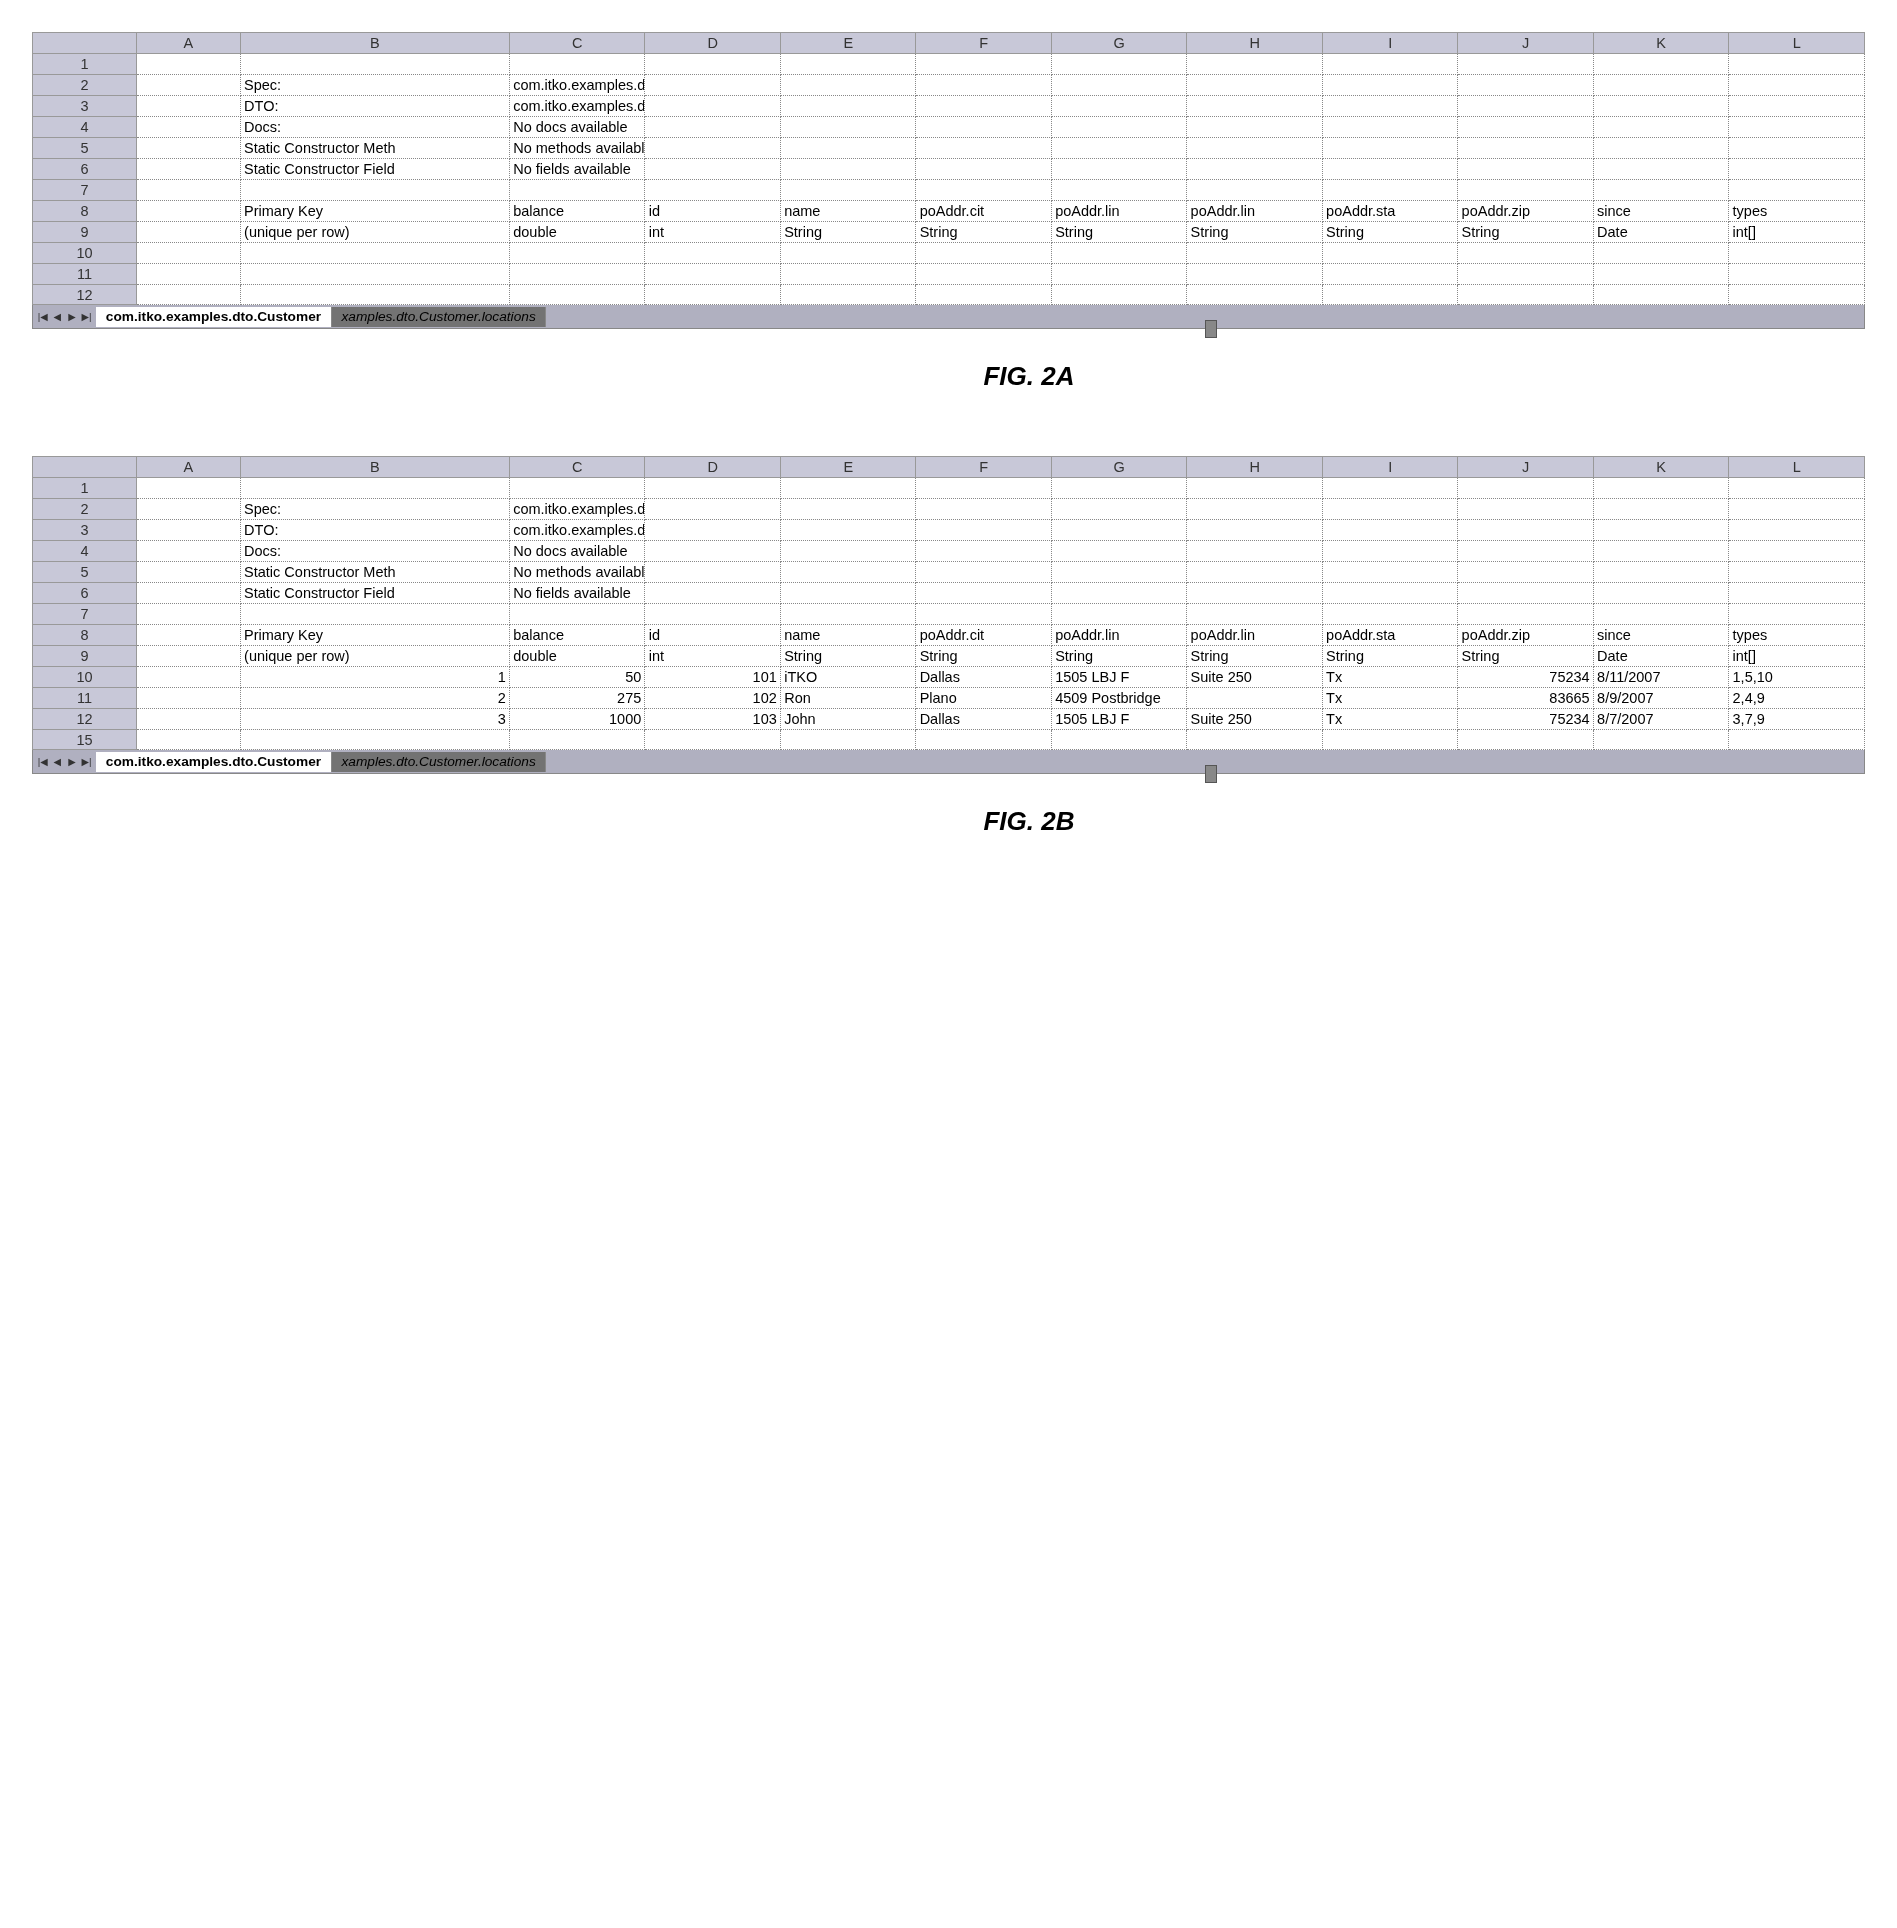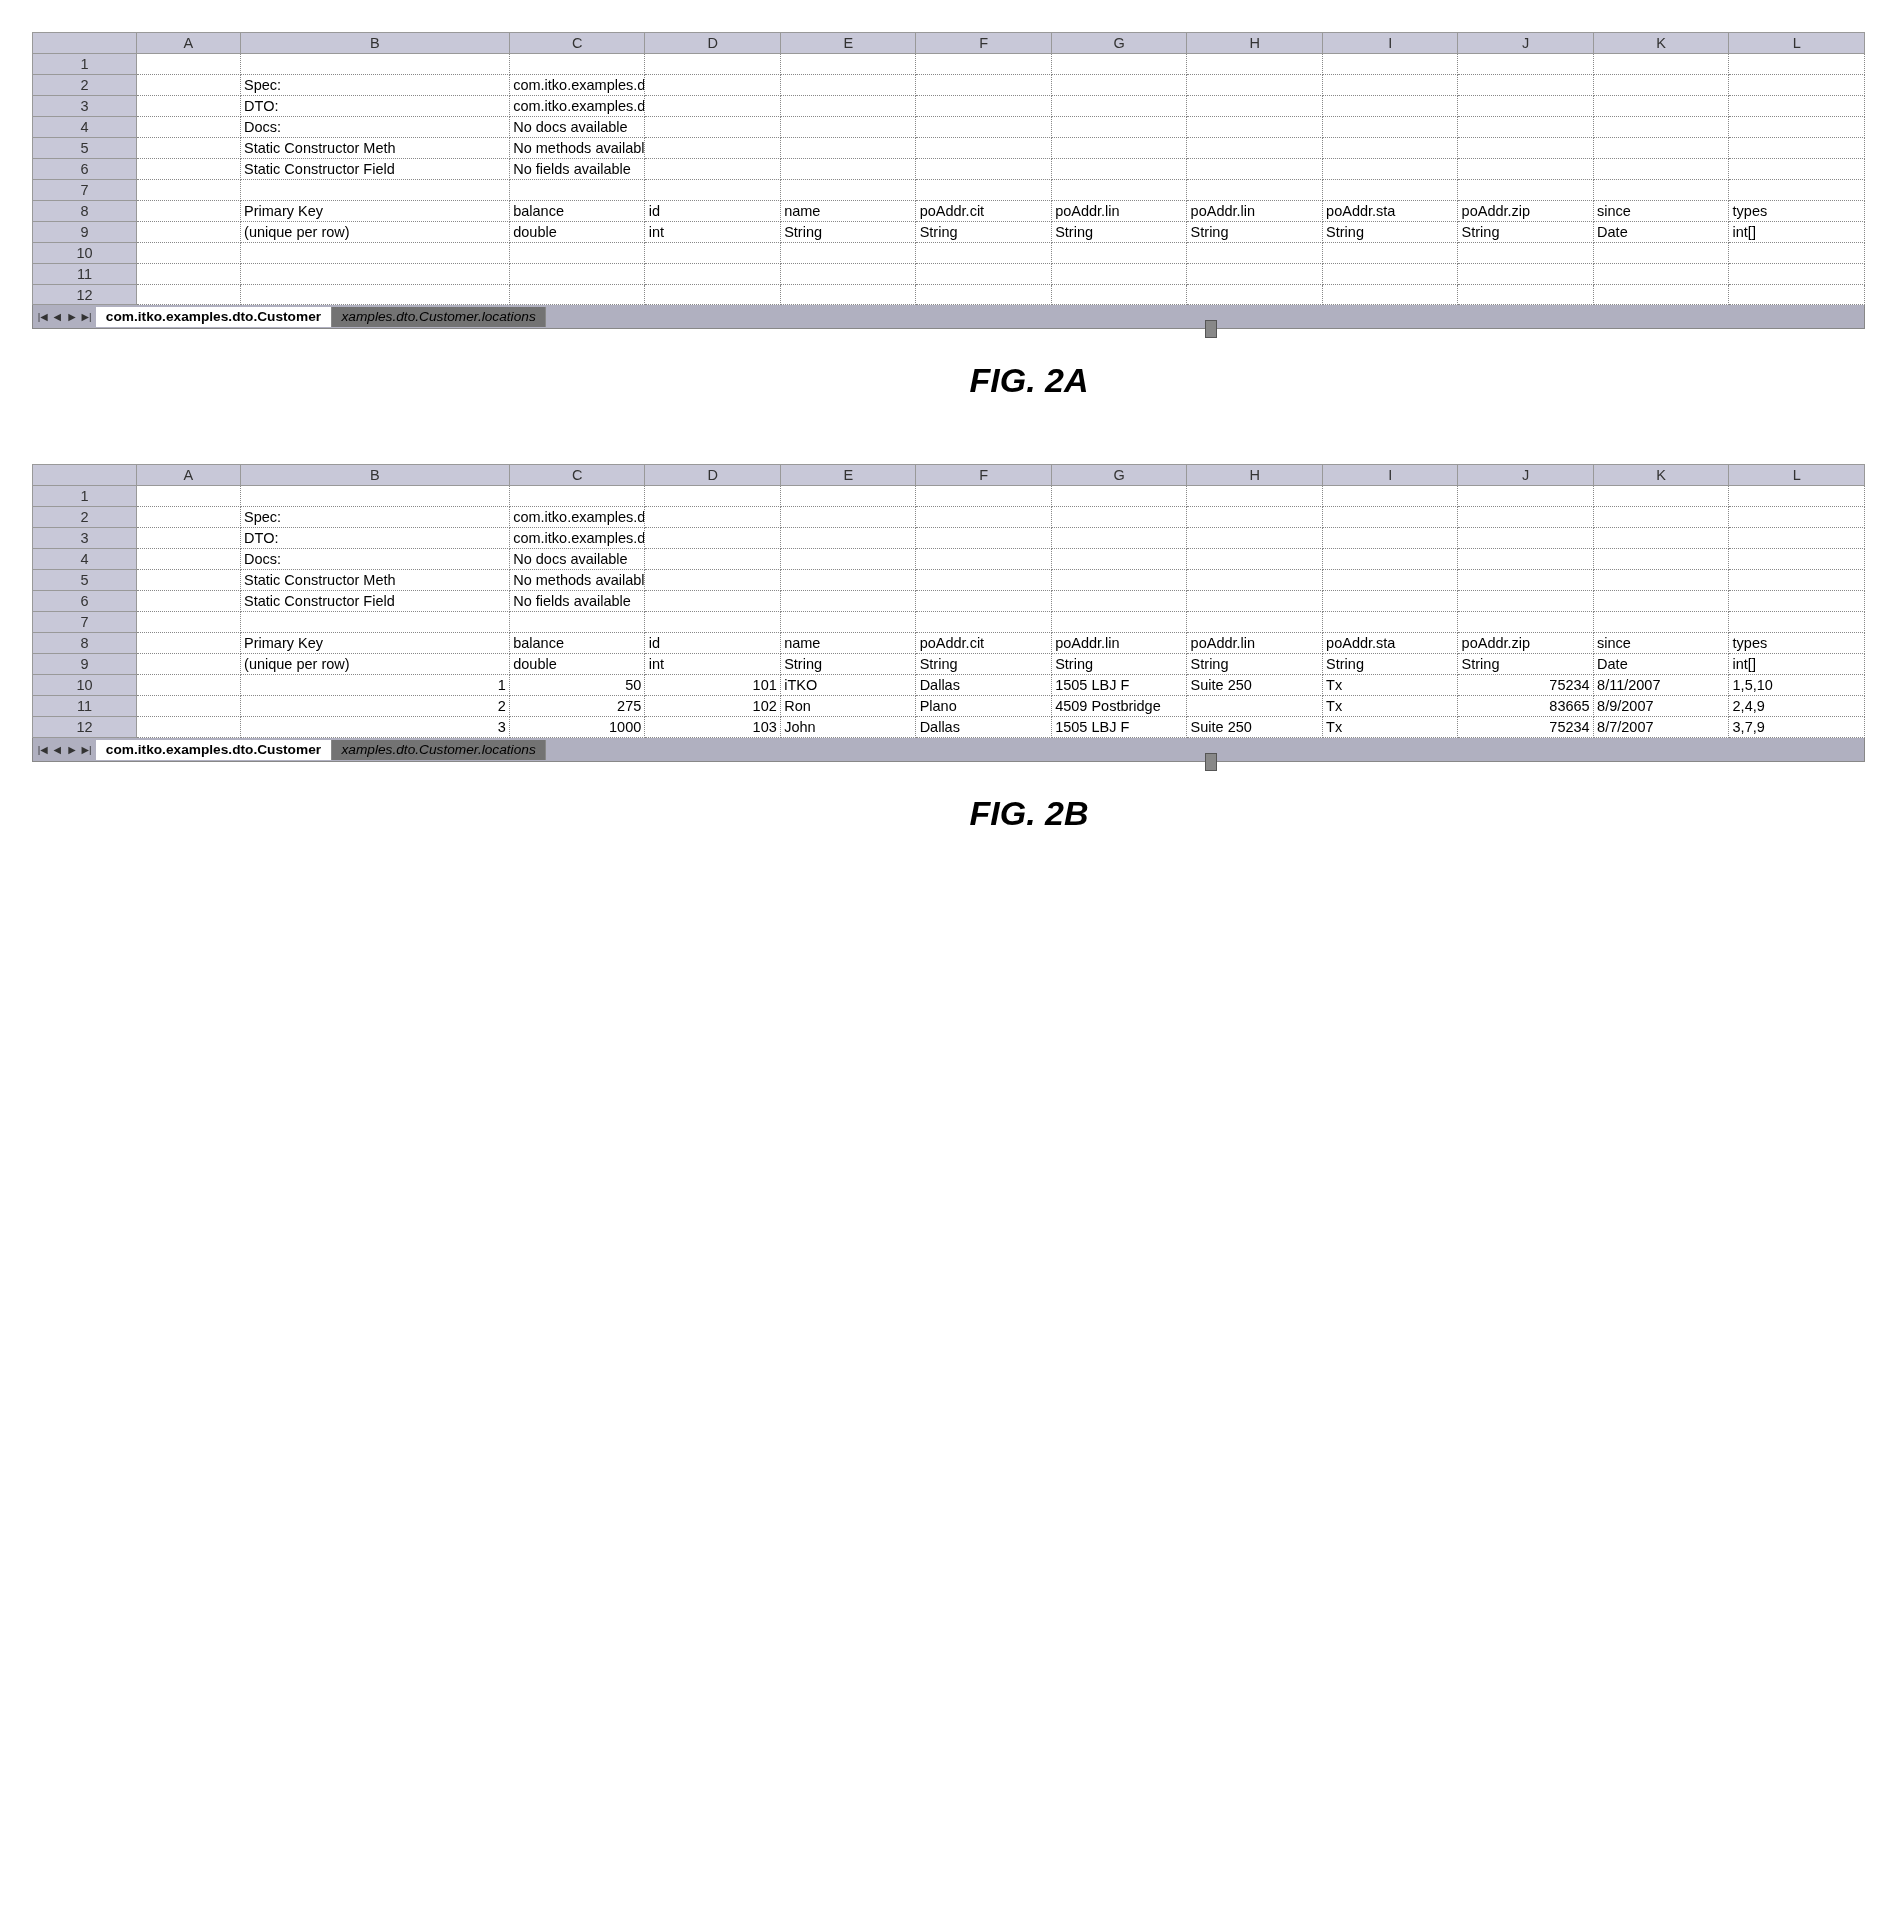--- a/index.html
+++ b/index.html
@@ -99,21 +99,21 @@
       position: absolute;
       left: 50%;
       top: 3.2px;
       width: 11.3px;
       height: 18px;
       background: #888;
       border: 0.8px solid #555;
     }
     .figure-label {
       text-align: center;
-      font-size: 34px;
+      font-size: 26px;
       font-weight: bold;
       font-style: italic;
       margin: 20px 0 64px 0;
       padding-left: 161px;
     }
     .col-A { width: 56px; }
     .col-B { width: 145px; }
     .col-std { width: 73px; }
     .short-row td {
       height: 11.3px;
@@ -563,20 +563,35 @@
           <td class="num">103</td>
           <td>John</td>
           <td>Dallas</td>
           <td>1505 LBJ F</td>
           <td>Suite 250</td>
           <td>Tx</td>
           <td class="num">75234</td>
           <td>8/7/2007</td>
           <td>3,7,9</td>
         </tr>
+        <tr class="short-row">
+          <td class="row-header">15</td>
+          <td></td>
+          <td></td>
+          <td></td>
+          <td></td>
+          <td></td>
+          <td></td>
+          <td></td>
+          <td></td>
+          <td></td>
+          <td></td>
+          <td></td>
+          <td></td>
+        </tr>
       </tbody>
   </table>
   <div class="tabs-bar">
     <div class="nav-btns">
       <span class="nav-btn">|◀</span>
       <span class="nav-btn">◀</span>
       <span class="nav-btn">▶</span>
       <span class="nav-btn">▶|</span>
     </div>
     <div class="tab active">com.itko.examples.dto.Customer</div>

